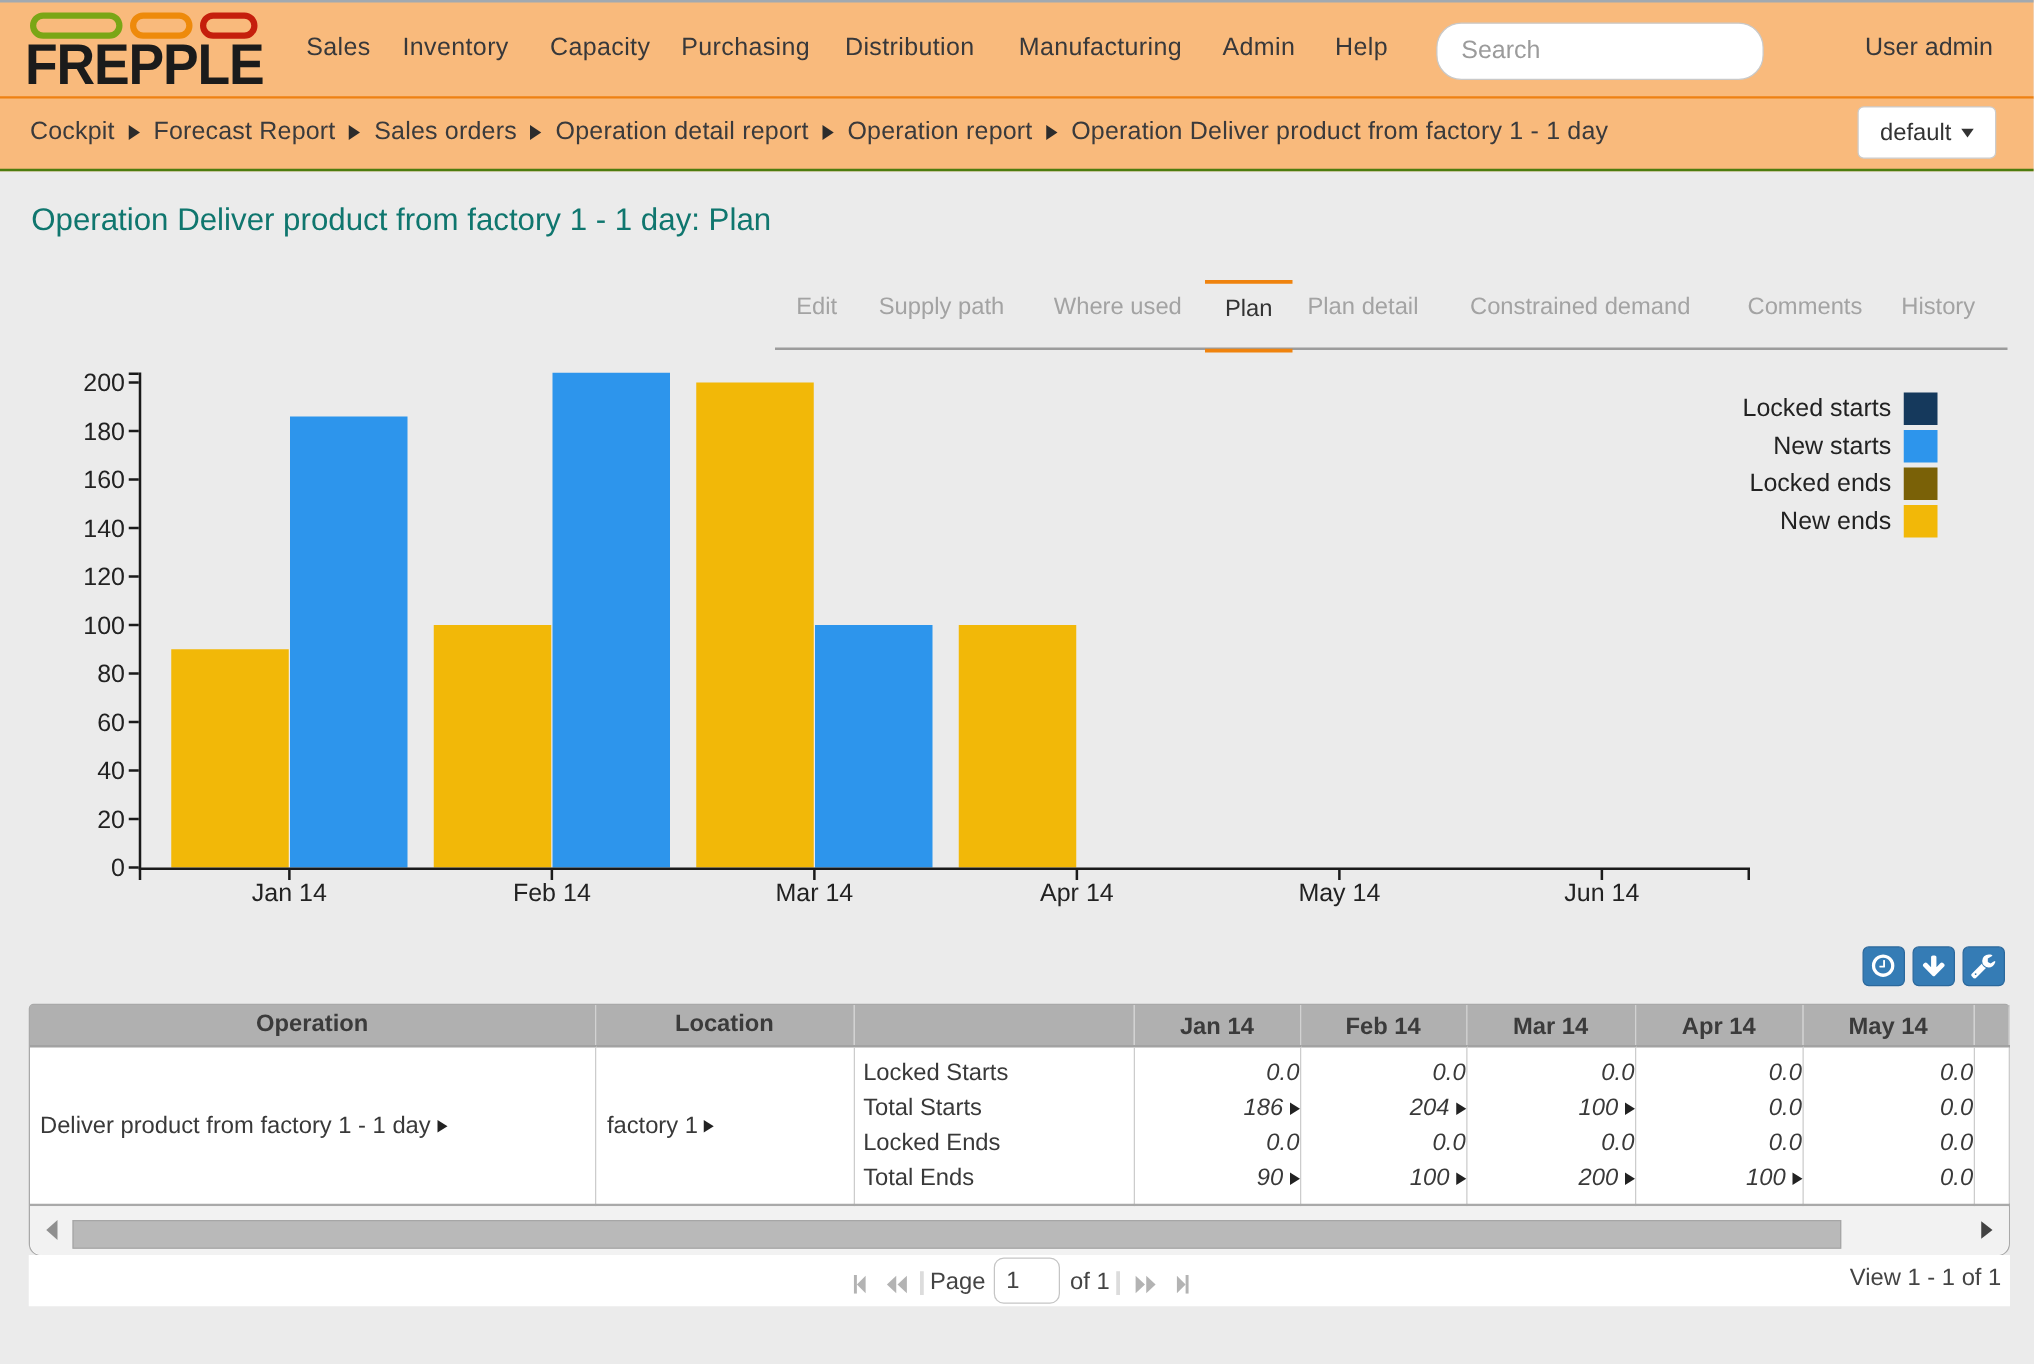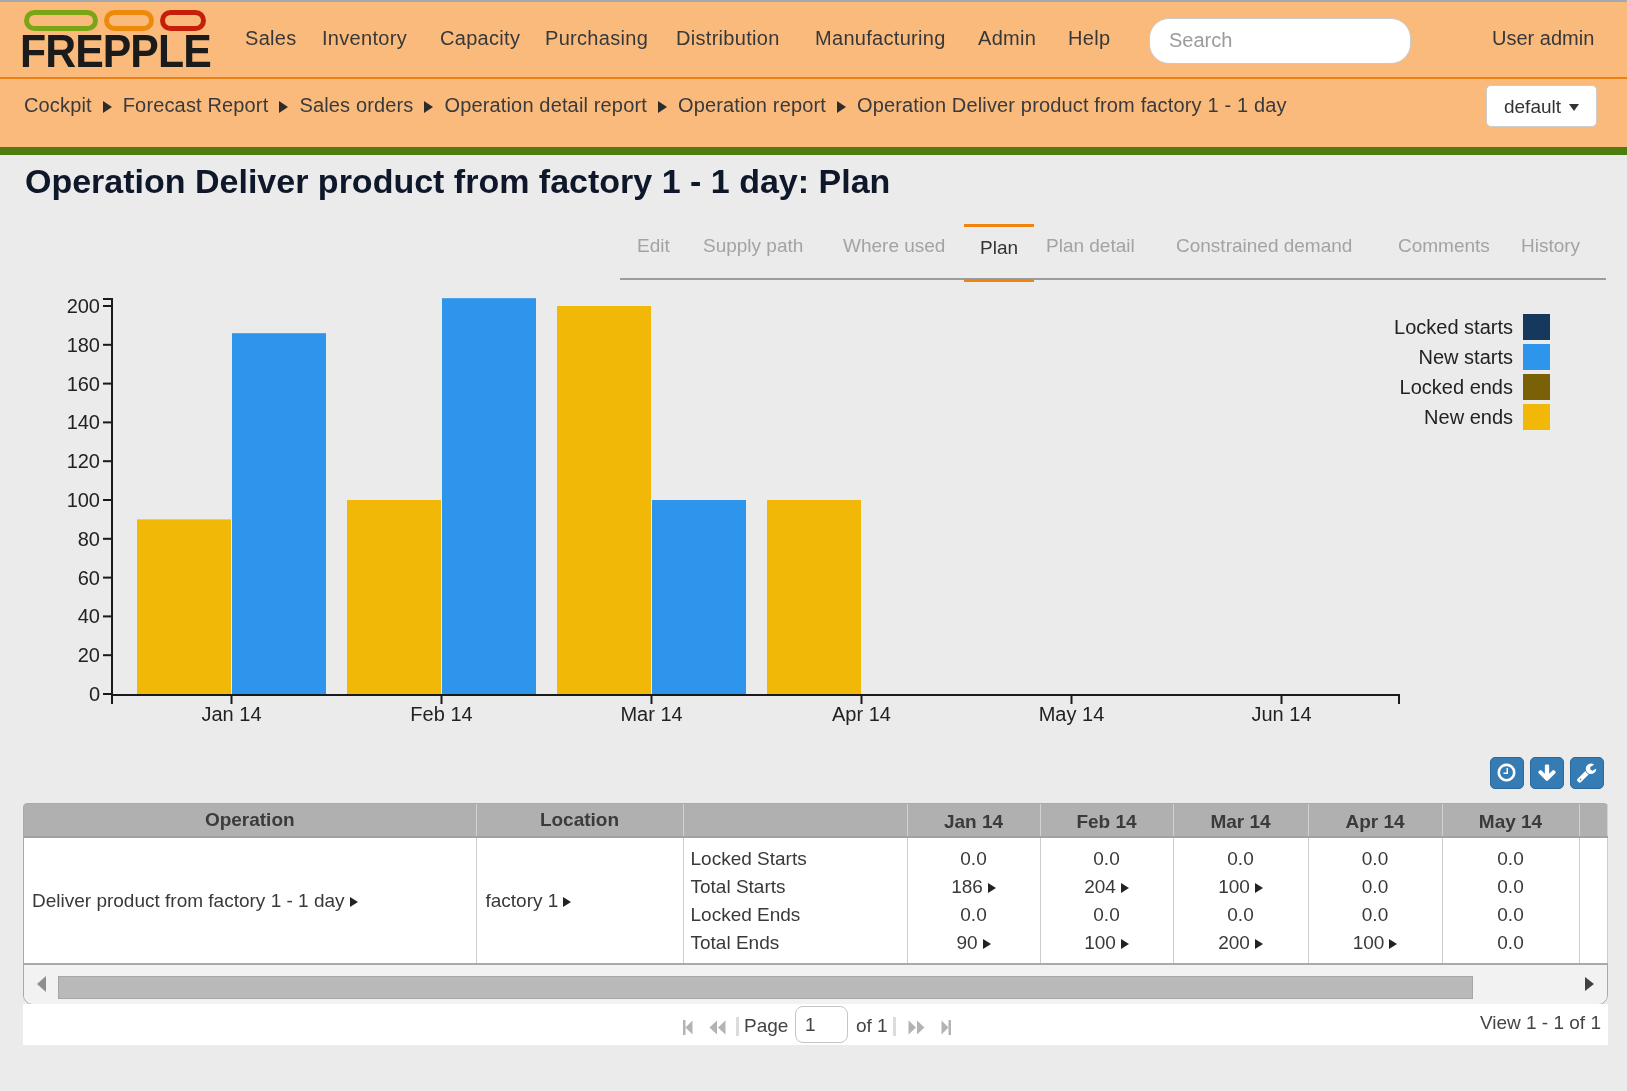--- a/index.html
+++ b/index.html
@@ -11,47 +11,47 @@
 .pill { position:absolute; top:2px; height:21px; border-radius:11px; background:transparent; }
 #pill1 { left:2px; width:74px; border:5px solid #7aa616; }
 #pill2 { left:82px; width:50px; border:5px solid #ee8a0b; }
 #pill3 { left:138px; width:46px; border:5px solid #c51f0c; }
 #logotext { position:absolute; left:-2px; top:16px; font-size:46px; font-weight:bold; color:#1b1b1b; letter-spacing:-1px; transform:scaleX(0.93); transform-origin:left; }
 .navitem { position:absolute; top:25px; font-size:20px; color:#38383a; letter-spacing:0.3px; }
 #search { position:absolute; left:1149px; top:16px; width:262px; height:46px; background:#fff; border:1px solid #c9c9c9; border-radius:20px; }
 #search span { position:absolute; left:19px; top:10px; font-size:20px; color:#9b9b9b; }
 #useradmin { position:absolute; left:1492px; top:25px; font-size:20px; color:#38383a; }
 
-#crumbbar { position:absolute; left:0; top:79px; width:1627px; height:76px; background:#f9ba7c; border-bottom:8px solid #4d7c0f; }
+#crumbbar { position:absolute; left:0; top:79px; width:1627px; height:58px; background:#f9ba7c; border-bottom:2px solid #4d7c0f; }
 #crumbs { position:absolute; left:24px; top:15px; font-size:20px; color:#3a3a3c; letter-spacing:0.15px; }
 .carr { display:inline-block; width:0; height:0; border-left:9px solid #2c2c2c; border-top:6px solid transparent; border-bottom:6px solid transparent; margin:0 11px; vertical-align:-1px; }
 #defaultbtn { position:absolute; left:1486px; top:85px; width:111px; height:42px; background:#fff; border:1px solid #ccc; border-radius:5px; font-size:19px; color:#333; text-align:center; line-height:41px; }
 #defaultbtn .dcaret { display:inline-block; width:0; height:0; border-top:7px solid #333; border-left:5px solid transparent; border-right:5px solid transparent; margin-left:8px; vertical-align:2px; }
 
-#title { position:absolute; left:25px; top:162px; font-size:34px; font-weight:bold; color:#0f172a; }
+#title { position:absolute; left:25px; top:162px; font-size:25px; font-weight:normal; color:#0f766e; }
 #tabbar { position:absolute; left:620px; top:228px; width:986px; height:52px; border-bottom:2px solid #9c9c9c; }
 .tab { position:absolute; top:0px; height:52px; font-size:19px; color:#a3a3a3; line-height:36px; }
 .tab.active { color:#333; border-top:3px solid #ef830e; border-bottom:3px solid #ef830e; height:58px; top:-4px; line-height:42px; }
 
 #chart { position:absolute; left:0; top:290px; }
 
 .legrow { position:absolute; left:1000px; width:550px; height:26px; }
 .legrow span { position:absolute; right:37px; top:2px; font-size:20px; color:#222; }
 .legsq { position:absolute; right:0; top:0; width:27px; height:26px; }
 
 .tbtn { position:absolute; top:757px; width:34px; height:32px; background:#357cb5; border:1px solid #2b689c; border-radius:5px; }
 
 #grid { position:absolute; left:23px; top:803px; width:1585px; height:242px; }
 #tablewrap { border:1px solid #a9a9a9; border-radius:4px 4px 10px 10px; background:#fff; width:1585px; }
 table { border-collapse:collapse; table-layout:fixed; width:1583px; font-size:19px; color:#393939; border-bottom:2px solid #a9a9a9; }
 th { background:#b0b0b0; height:33px; font-size:19px; font-weight:bold; color:#3b3b3b; border-right:1px solid #d2d2d2; border-bottom:2px solid #a2a2a2; }
 td { background:#fff; border-right:1px solid #ccc; vertical-align:middle; }
 td.lab { padding-left:7px; }
 .sub { height:28px; line-height:28px; }
-.num { text-align:center; }
+.num { text-align:right;font-style:italic; }
 .caret { display:inline-block; width:0; height:0; border-left:8px solid #222; border-top:5px solid transparent; border-bottom:5px solid transparent; margin-left:5px; }
 
 #hscroll { position:relative; width:1583px; height:39px; background:#f2f2f2; border-radius:0 0 10px 10px; }
 #hthumb { position:absolute; left:34px; top:11px; width:1415px; height:23px; background:#b9b9b9; border:1px solid #a6a6a6; }
 .sarr { position:absolute; top:12px; width:0; height:0; }
 
 #pager { position:absolute; left:0; top:201px; width:1585px; height:41px; background:#fff; font-size:19px; color:#444; }
 #viewinfo { position:absolute; right:7px; top:8px; font-size:19px; color:#444; }
 </style>
 </head>

